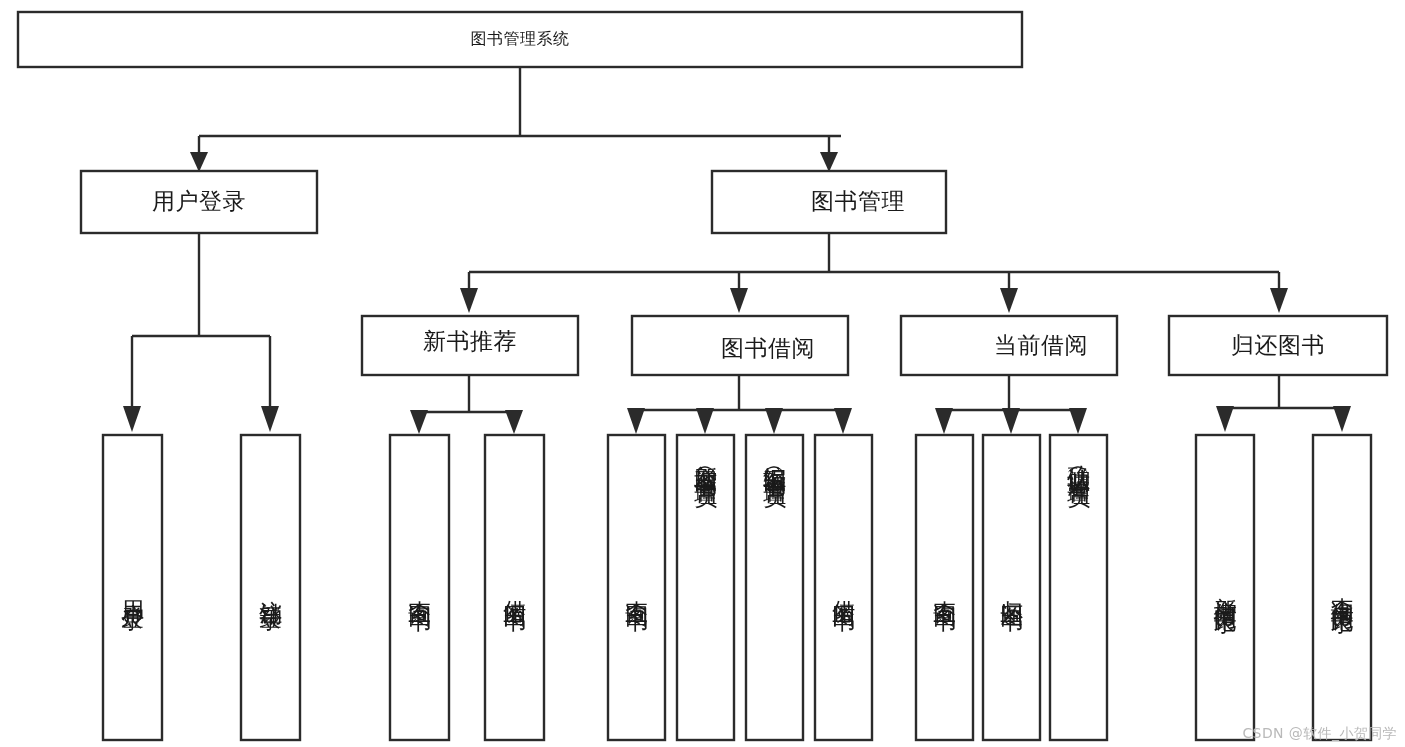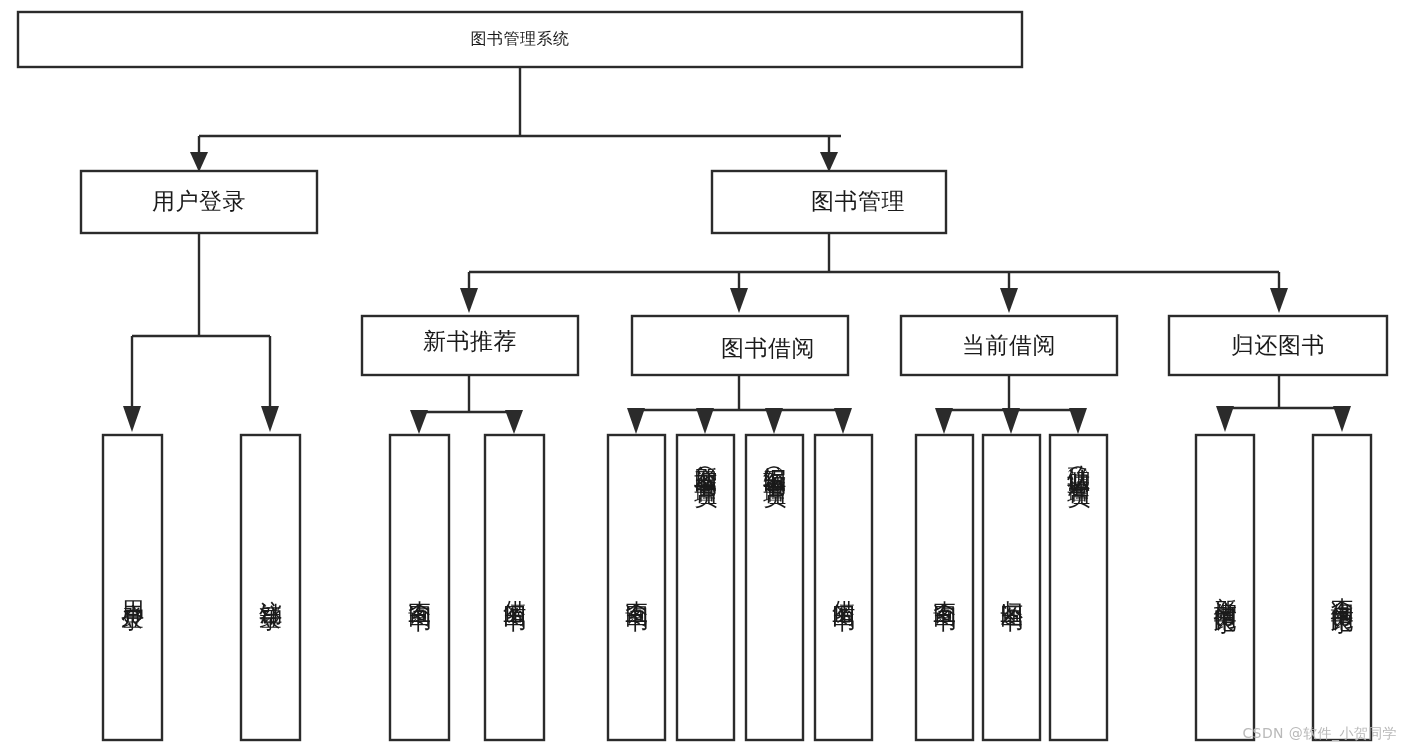--- a/index.html
+++ b/index.html
@@ -168,21 +168,21 @@
     <rect class="node-box" x="1313" y="435" width="58" height="305"></rect>
   </svg>
 
   <div class="node-label label-root" style="left:18px; top:12px; width:1004px; height:55px;">图书管理系统</div>
 
   <div class="node-label label-h" style="left:81px; top:171px; width:236px; height:62px;">用户登录</div>
   <div class="node-label label-h" style="left:712px; top:171px; width:234px; height:62px;padding-left:29px;">图书管理</div>
 
   <div class="node-label label-h" style="left:362px; top:312px; width:216px; height:59px;border-radius:15px;">新书推荐</div>
   <div class="node-label label-h" style="left:632px; top:316px; width:216px; height:66px;margin-left:28px;">图书借阅</div>
-  <div class="node-label label-h" style="left:901px; top:316px; width:216px; height:59px;">当前借阅</div>
+  <div class="node-label label-h" style="left:901px; top:316px; width:216px; height:59px;padding-left:32px;">当前借阅</div>
   <div class="node-label label-h" style="left:1169px; top:316px; width:218px; height:59px;">归还图书</div>
 
   <div class="node-label" style="left:103px; top:435px; width:59px; height:305px;">
     <span class="label-v">用户登录</span>
   </div>
   <div class="node-label" style="left:241px; top:435px; width:59px; height:305px;">
     <span class="label-v">注销登录</span>
   </div>
   <div class="node-label" style="left:390px; top:435px; width:59px; height:305px;">
     <span class="label-v">查询图书</span>

